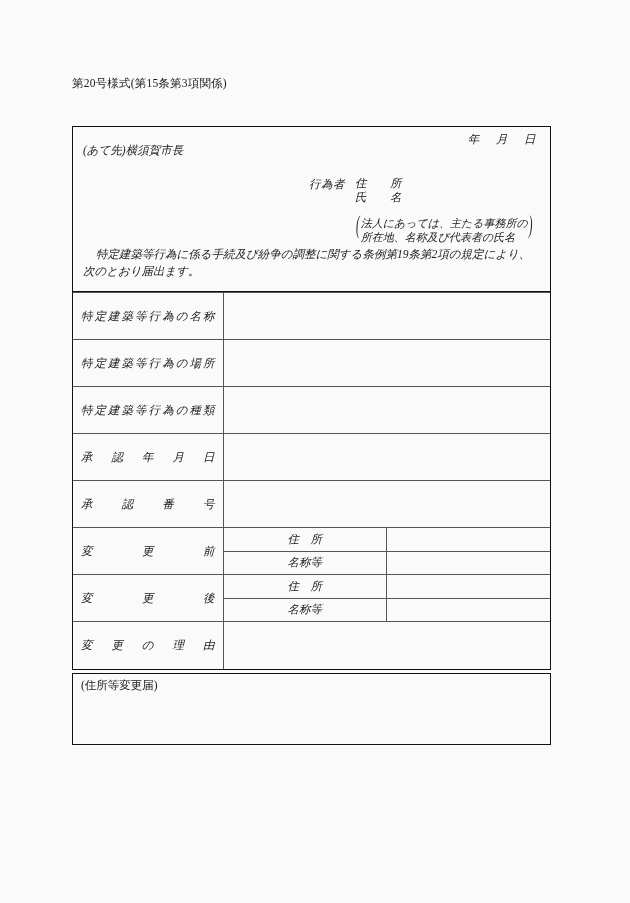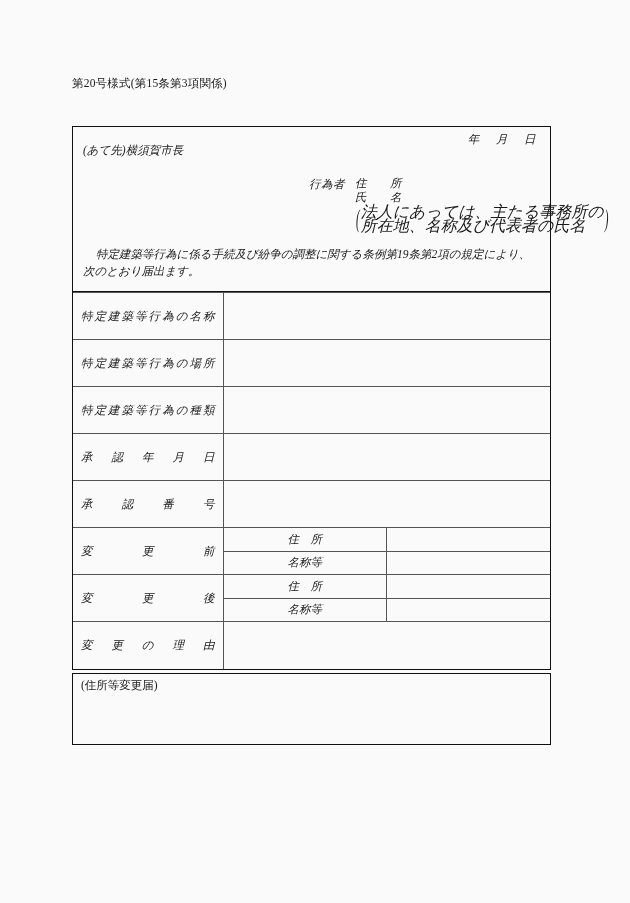--- a/index.html
+++ b/index.html
@@ -119,23 +119,24 @@
   .brk {
     font-size: 11px;
     display: flex;
     align-items: center;
     transform: scaleY(2.35);
     transform-origin: center;
     margin: 0 1px;
     color: #1a1a1a;
   }
   .note-text {
-    font-size: 16px;
+    font-size: 11px;
     line-height: 13.5px;
     white-space: nowrap;
+    margin-top: 12px;
   }
 
   .statement {
     position: absolute;
     left: 10px;
     top: 119px;
     width: 457px;
     font-size: 11.5px;
     line-height: 17px;
     text-indent: 13px;

